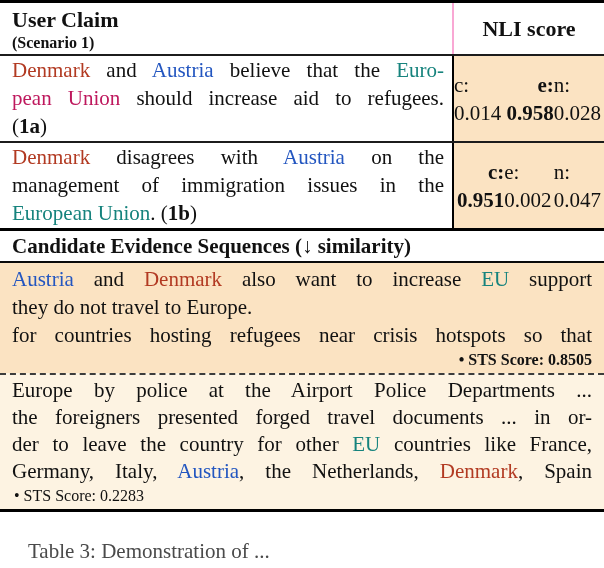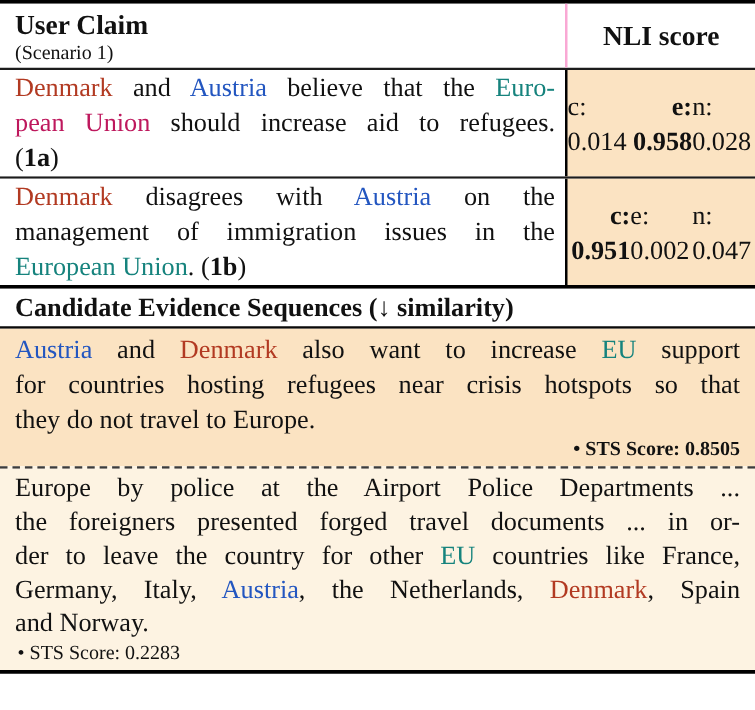--- a/index.html
+++ b/index.html
@@ -10,21 +10,21 @@
   .trow{display:flex;box-sizing:border-box;}
   .claim-cell{flex:1;box-sizing:border-box;padding:0 8px 0 12px;font-size:21px;line-height:28px;background:#fff;}
   .score-cell{width:152px;box-sizing:border-box;border-left:2px solid #000;background:#fbe3c2;
               display:flex;justify-content:center;align-items:center;
               font-size:21px;line-height:28px;}
   .header-row{height:51px;}
   .header-claim{flex:1;box-sizing:border-box;padding:4px 8px 0 12px;background:#fff;}
   .header-score{width:152px;box-sizing:border-box;border-left:2px solid #f9a8d4;background:#fff;
                 display:flex;align-items:center;justify-content:center;font-size:22px;font-weight:700;}
   .claim-title{font-size:22px;font-weight:700;line-height:25px;}
-  .claim-subtitle{font-size:16px;font-weight:400;line-height:22px;}
+  .claim-subtitle{font-size:16px;font-weight:700;line-height:22px;}
   .claim-row{height:85px;}
   .claim-cell .line{white-space:nowrap;}
   .just{text-align:justify;text-align-last:justify;white-space:normal !important;}
   .b{font-weight:700;text-align:right;}
   .section-header{box-sizing:border-box;padding:2px 8px 2px 12px;font-size:21px;font-weight:700;
                   line-height:26px;background:#fff;}
   .evidence{box-sizing:border-box;padding:2px 12px 2px 12px;font-size:21px;}
   .evidence .line{line-height:28px;white-space:nowrap;}
   .ev-light .line{line-height:27px;}
   .ev-dark{background:#fbe3c2;}
@@ -81,35 +81,34 @@
 
 <div class="rule-thick"></div>
 
 <div class="section-header">Candidate Evidence Sequences (↓ similarity)</div>
 
 <div class="rule-med"></div>
 
 <div class="evidence ev-dark">
   <div>
       <div class="line just"><span style="color: rgb(35, 86, 192);">Austria</span><span> and </span><span style="color: rgb(178, 58, 34);">Denmark</span><span> also want to increase </span><span style="color: rgb(22, 131, 125);">EU</span><span> support</span></div>
+      <div class="line"><span>they do not travel to Europe.</span></div>
       <div class="line just"><span>for countries hosting refugees near crisis hotspots so that</span></div>
-      <div class="line"><span>they do not travel to Europe.</span></div>
     </div>
   <div class="sts b">• STS Score: 0.8505</div>
 </div>
 
 <div class="dashed-rule"></div>
 
 <div class="evidence ev-light">
   <div>
       <div class="line just"><span>Europe by police at the Airport Police Departments ...</span></div>
       <div class="line just"><span>the foreigners presented forged travel documents ... in or-</span></div>
       <div class="line just"><span>der to leave the country for other </span><span style="color: rgb(22, 131, 125);">EU</span><span> countries like France,</span></div>
       <div class="line just"><span>Germany, Italy, </span><span style="color: rgb(35, 86, 192);">Austria</span><span>, the Netherlands, </span><span style="color: rgb(178, 58, 34);">Denmark</span><span>, Spain</span></div>
-      <div class="line"><span>and Norway.</span></div>
     </div>
   <div class="sts">• STS Score: 0.2283</div>
 </div>
 
 <div class="rule-thick"></div>
 
 <div class="caption-area">
   <div class="caption">Table 3: Demonstration of ...</div>
 </div>
 

